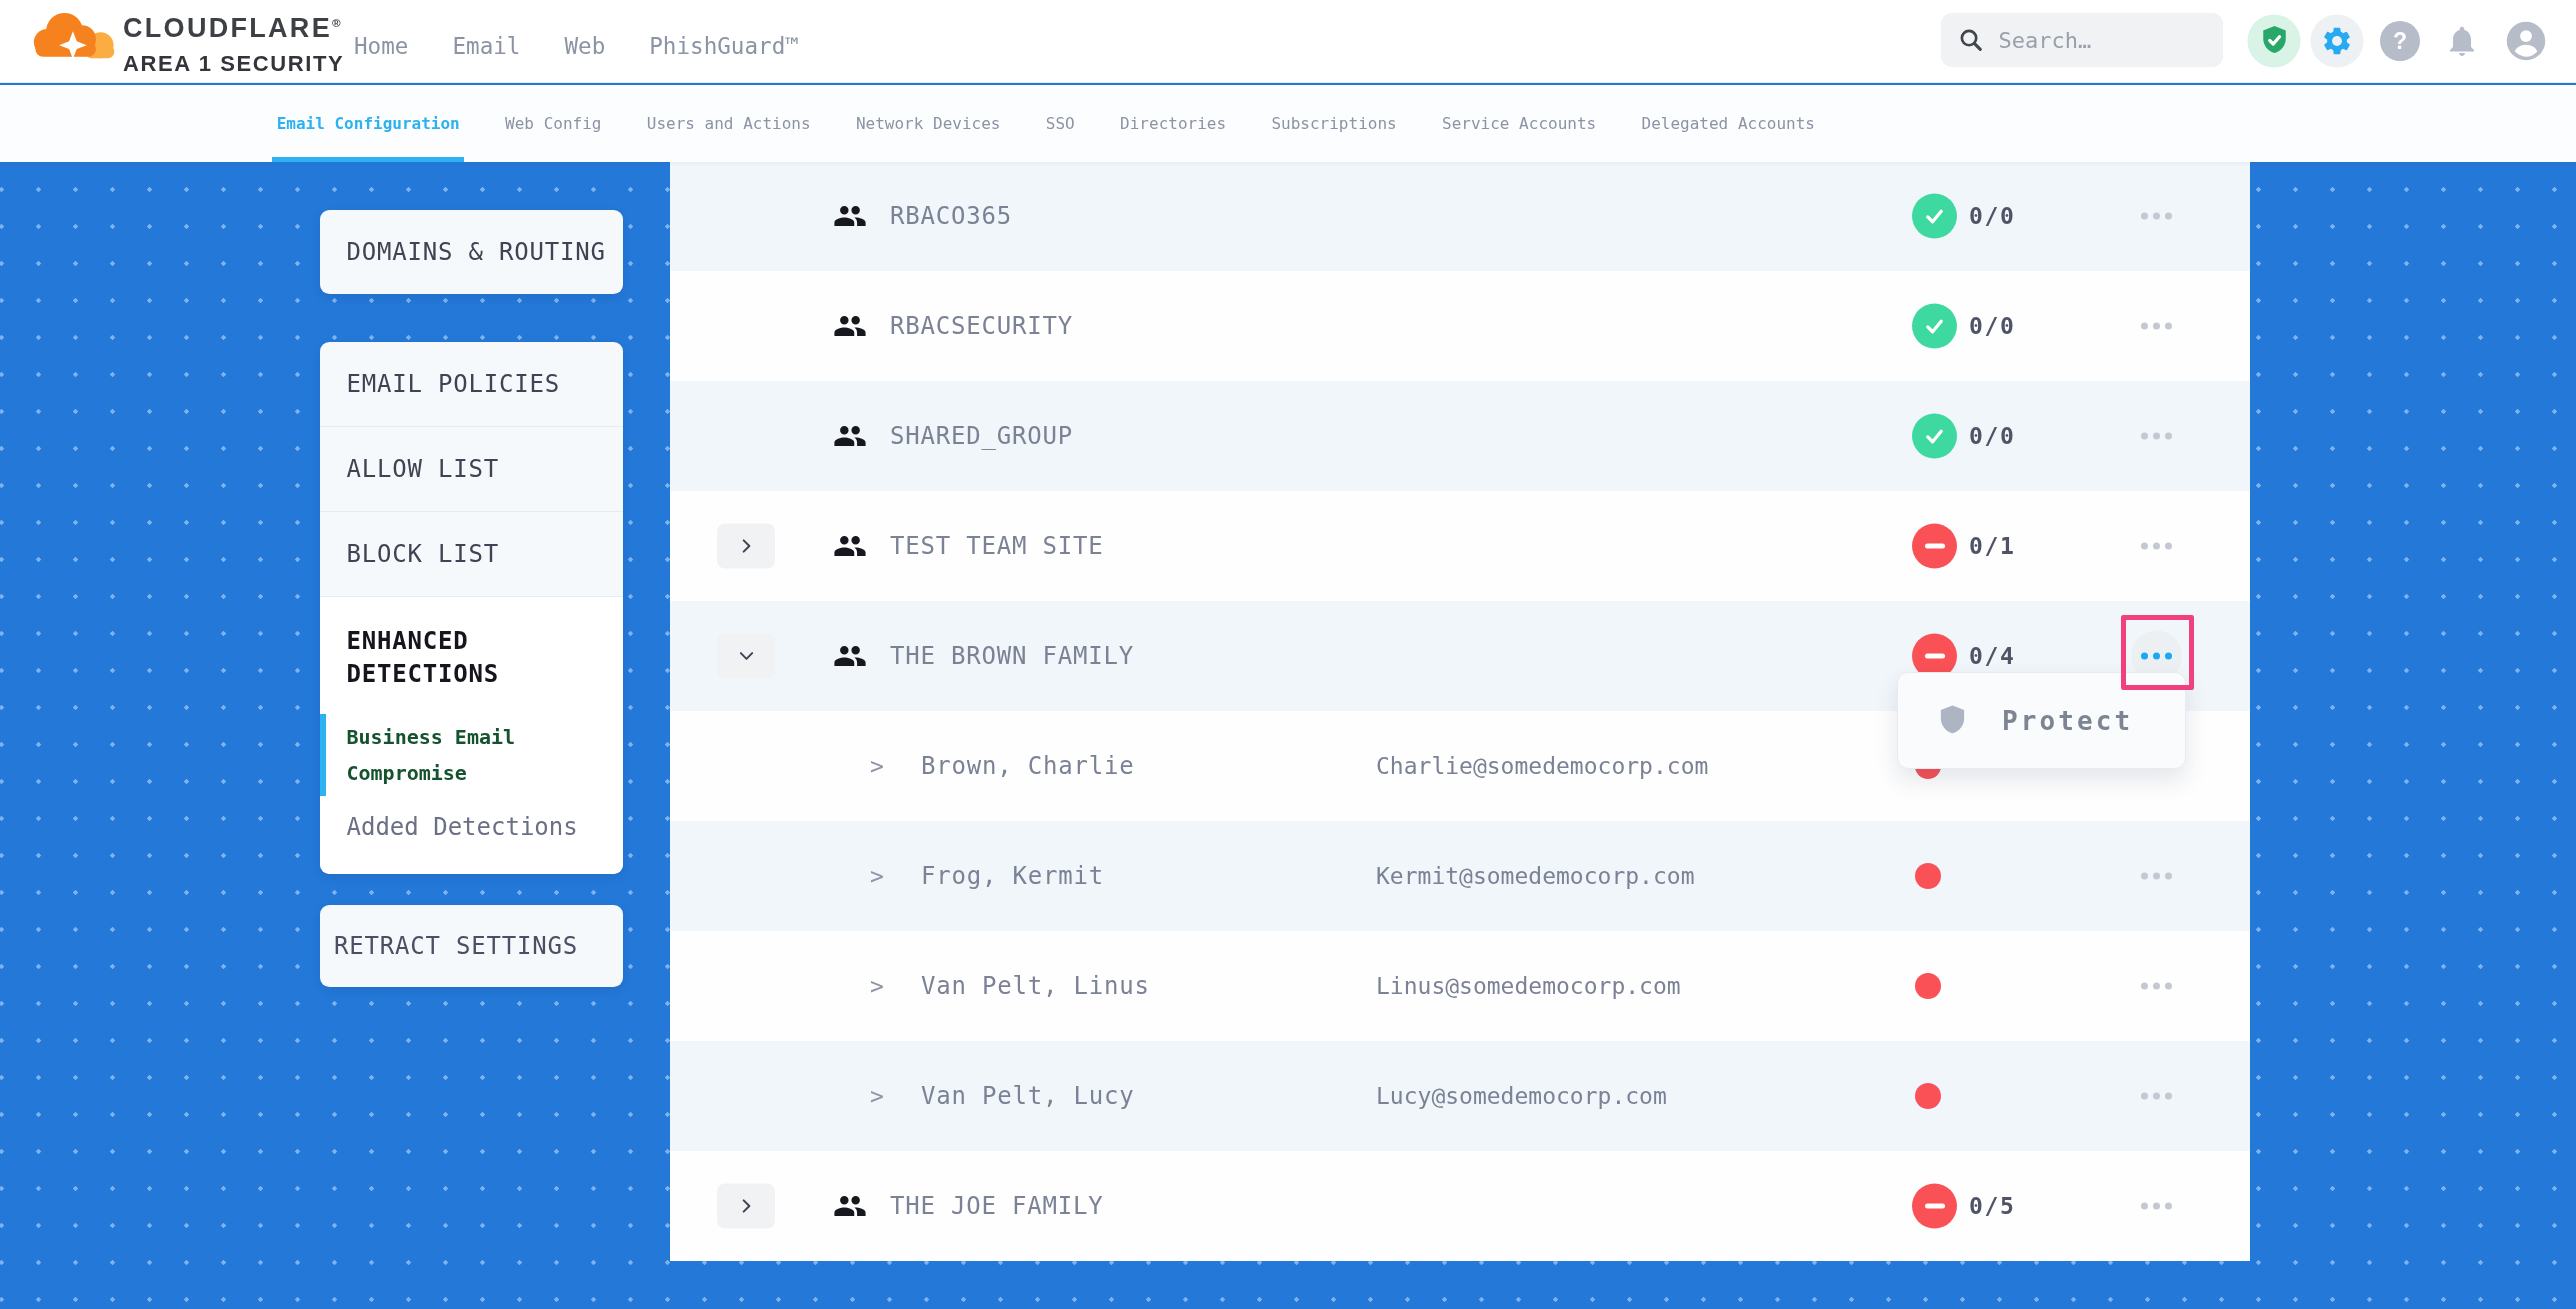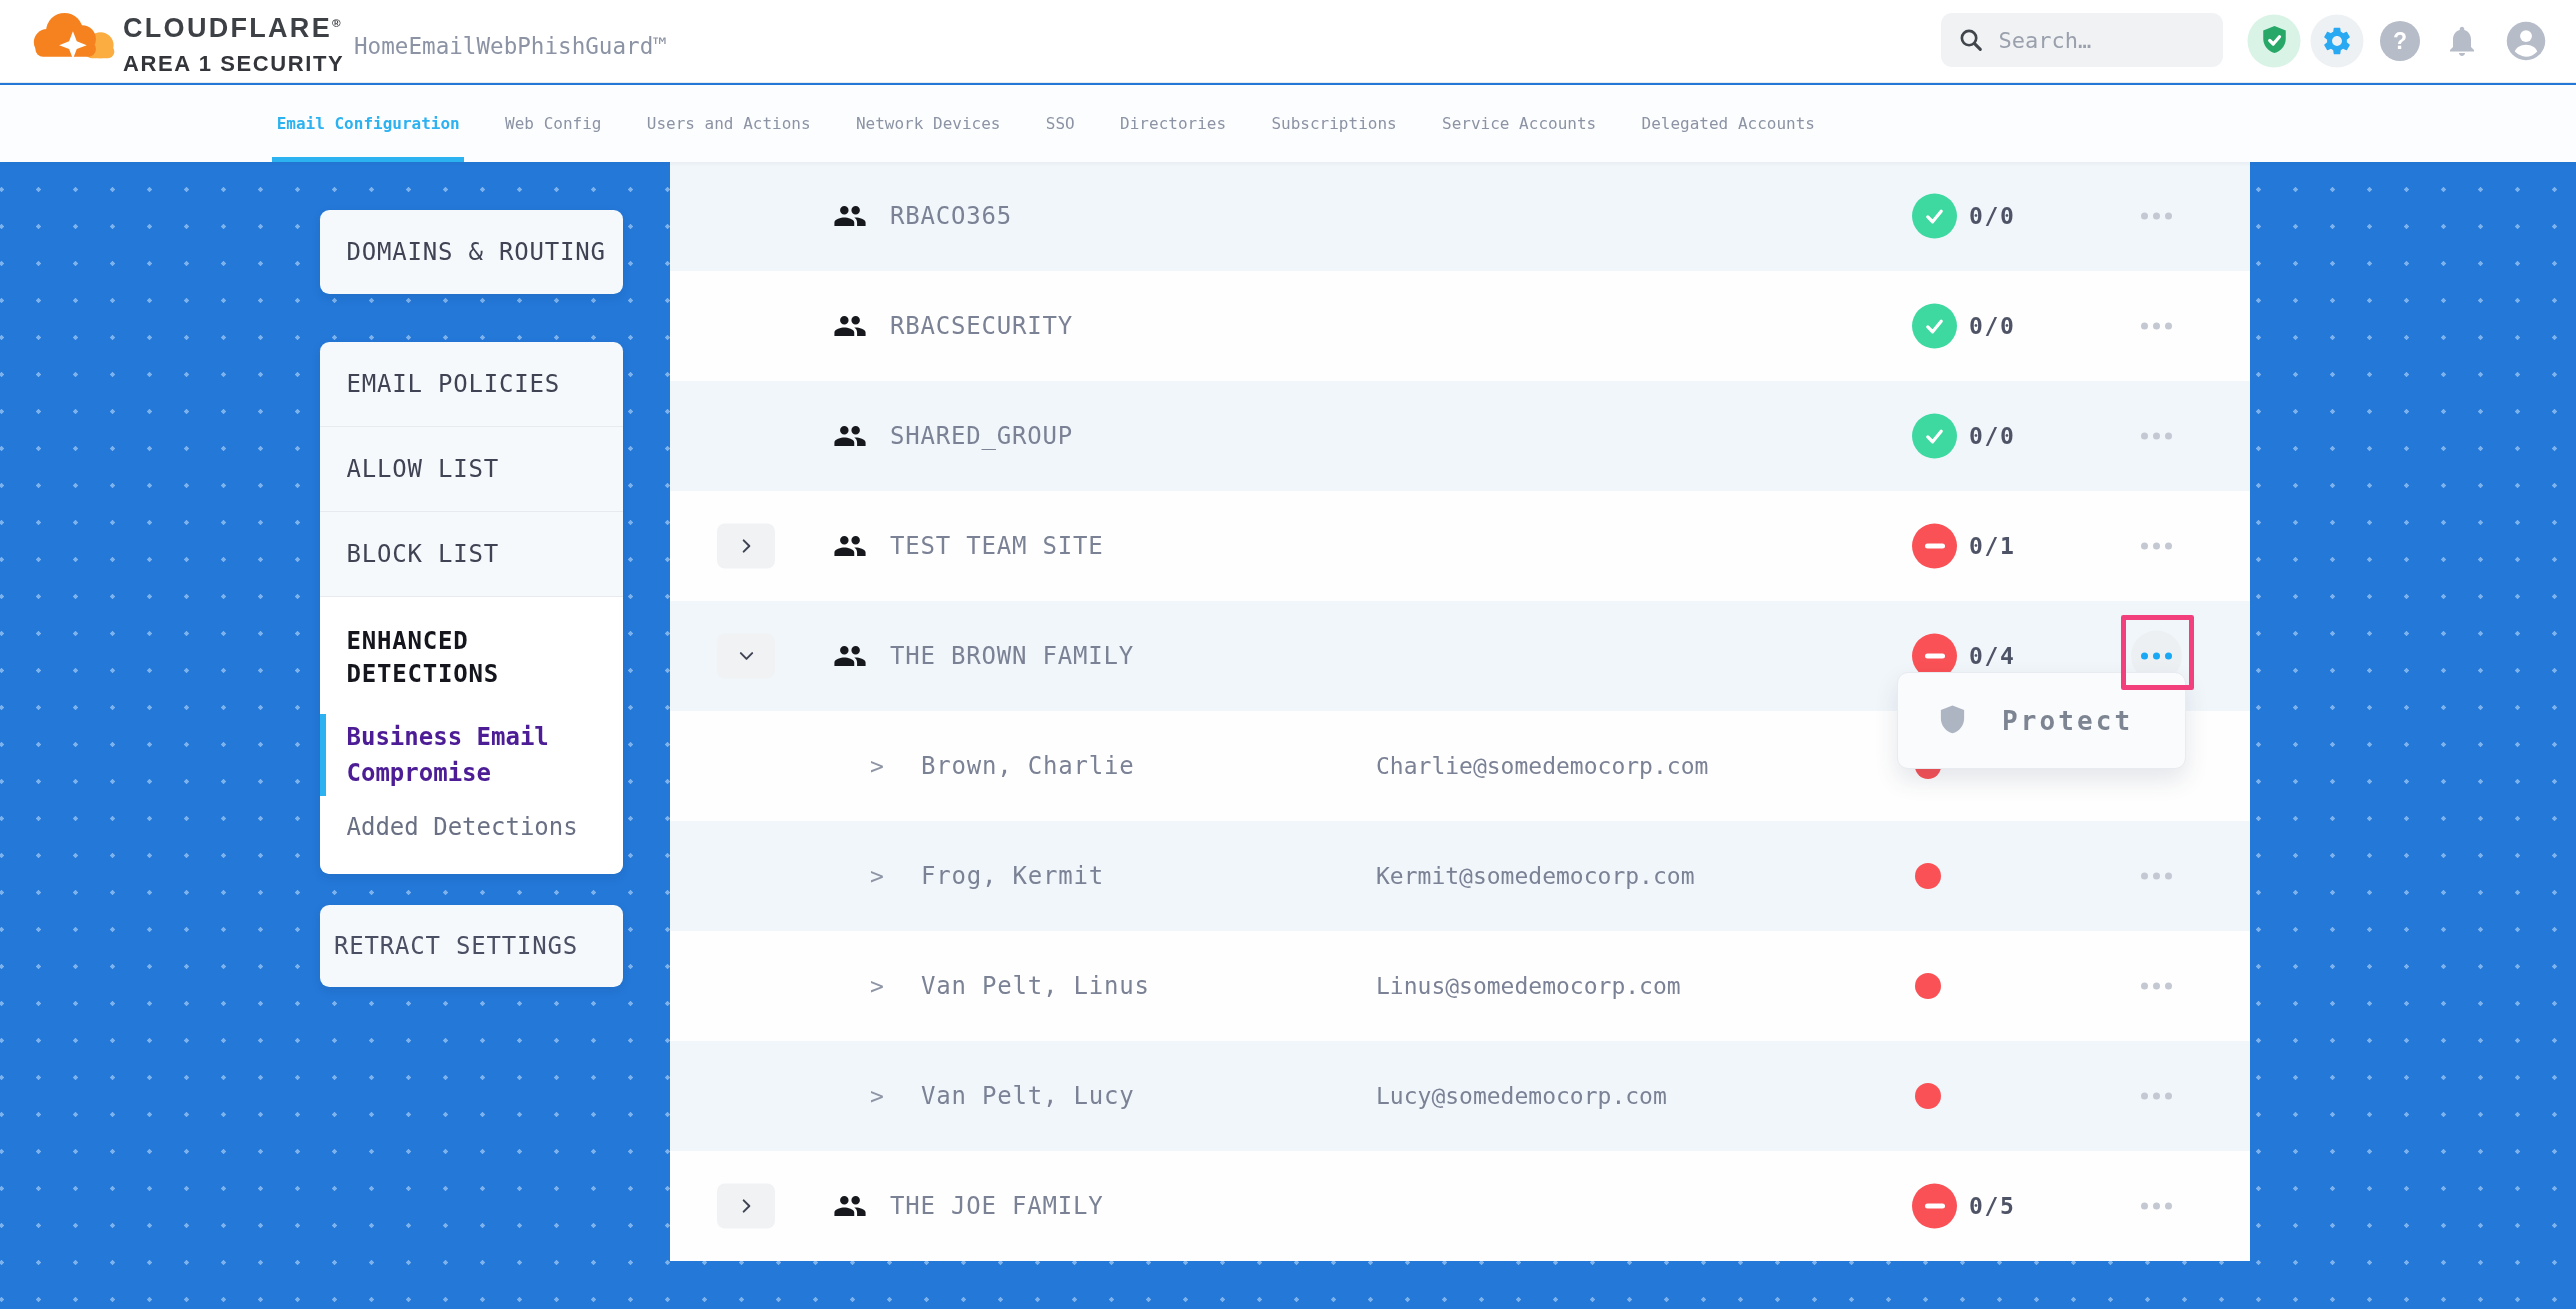--- a/index.html
+++ b/index.html
@@ -16,21 +16,21 @@
   
   .header {
     position: absolute; top: 0; left: 0; right: 0; height: 83px;
     background: #ffffff; border-bottom: 1.6px solid #e9ecef; z-index: 40;
   }
   .logo-cloud { position: absolute; left: 30px; top: 4.7px; width: 92px; height: 65px; }
   .brand-block { position: absolute; left: 123px; top: 12.5px; font-family: "Liberation Sans", sans-serif; }
   .brand { font-size: 27px; font-weight: bold; letter-spacing: 2.3px; color: #3d4045; }
   .brand sup { font-size: 11.7px; }
   .brand-sub { font-size: 22px; font-weight: bold; letter-spacing: 1.6px; color: #33353a; margin-top: 7px; }
-  .top-nav { position: absolute; left: 354px; top: 0; height: 91px; display: flex; align-items: center; }
+  .top-nav { position: absolute; left: 354px; top: 0; height: 91px; display: flex; align-items: center; gap: 44px; }
   .top-nav .nav-item { font-size: 22.6px; color: #8b93a4; cursor: pointer; }
 
   .search {
     position: absolute; left: 1941px; top: 13.2px; width: 282px; height: 54px;
     background: #f0f2f4; border-radius: 11px; display: flex; align-items: center; padding-left: 17px;
   }
   .search input {
     border: none; background: transparent; outline: none; margin-left: 14px; width: 210px;
     font-family: "DejaVu Sans Mono", monospace; font-size: 22px; color: #5c6370;
   }
@@ -57,21 +57,21 @@
   .side-card {
     position: absolute; left: 320px; width: 303px; background: #f6f9fb;
     border-radius: 9.3px; color: #3f4353; z-index: 10; overflow: hidden;
     box-shadow: 0 3.1px 9.3px rgba(20,40,80,.10);
   }
   .card-domains { top: 210px; height: 84px; display: flex; align-items: center; padding-left: 26.5px; font-size: 24px; letter-spacing: 0.8px; }
   .card-policies { top: 342px; }
   .side-item { height: 85px; display: flex; align-items: center; padding-left: 26.5px; font-size: 24px; letter-spacing: 0.8px; border-bottom: 1.6px solid #e7ebef; cursor: pointer; }
   .enhanced { background: #ffffff; padding: 28px 23px 33px 26.5px; border-radius: 0 0 9.3px 9.3px; }
   .enh-title { font-size: 24px; font-weight: bold; color: #15161d; line-height: 33px; letter-spacing: 0.8px; }
-  .enh-active { position: relative; margin-top: 28px; font-size: 24px; font-weight: bold; color: #4c1d95; line-height: 36px; cursor: pointer; }
+  .enh-active { position: relative; margin-top: 28px; font-size: 20px; font-weight: bold; color: #14532d; line-height: 36px; cursor: pointer; }
   .enh-active::before { content: ""; position: absolute; left: -26.5px; top: -4.7px; bottom: -4.7px; width: 6.2px; background: #2cb2f0; }
   .enh-inactive { margin-top: 22px; font-size: 24px; color: #6a7084; cursor: pointer; }
   .card-retract { top: 905px; height: 82px; display: flex; align-items: center; padding-left: 14px; font-size: 24px; letter-spacing: 0.8px; color: #4a4f63; }
 
   
   .panel { position: absolute; left: 670px; top: 161px; width: 1580px; height: 1100px; background: #ffffff; z-index: 8; }
   .row { position: relative; height: 110px; background: #fefefe; }
   .row.light { background: #f1f6fa; }
   .row > * { position: absolute; top: 50%; transform: translateY(-50%); }
 

